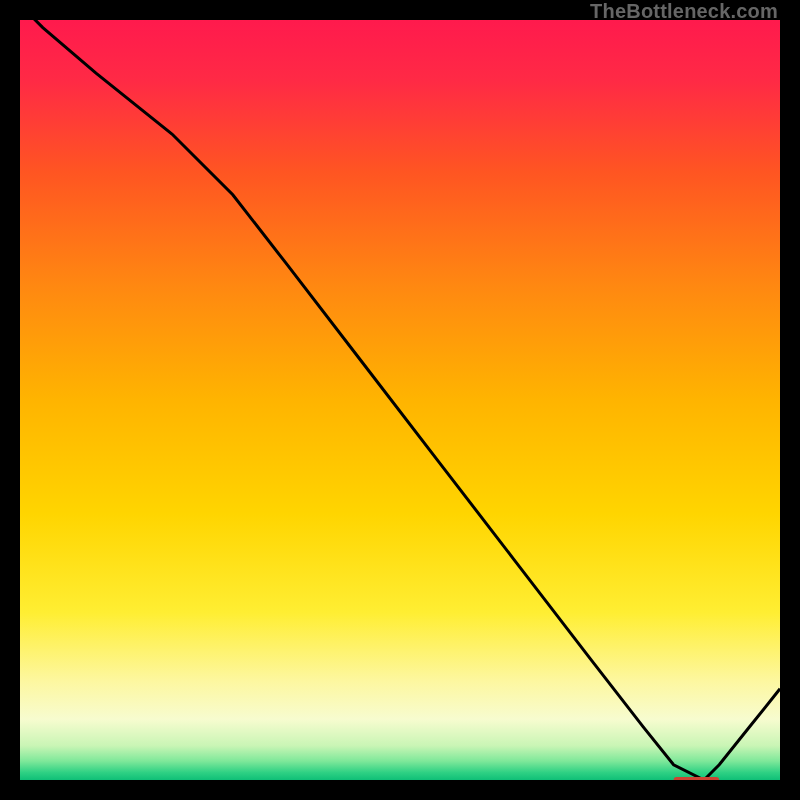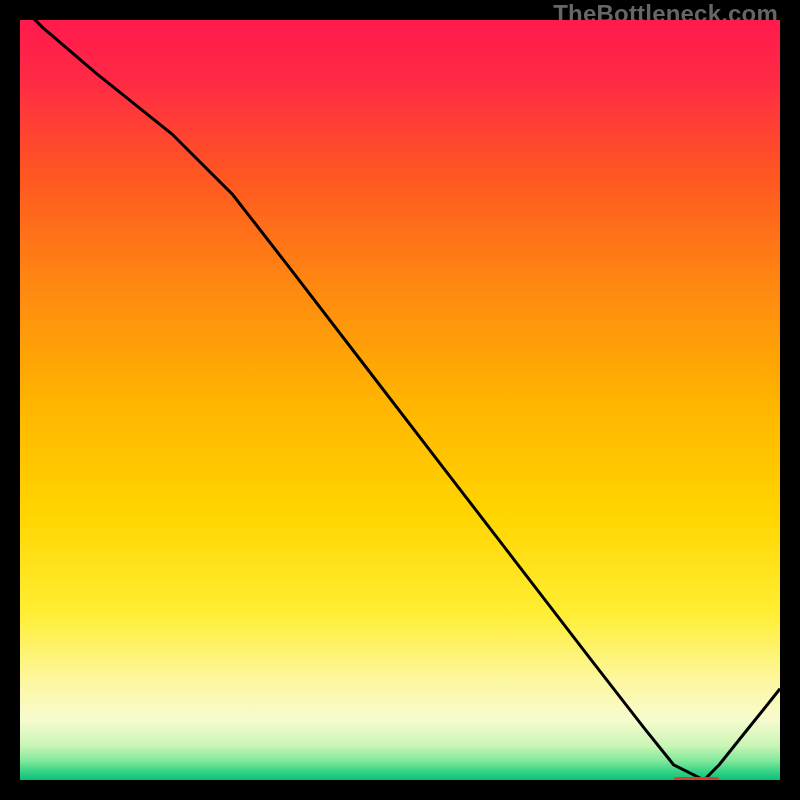--- a/index.html
+++ b/index.html
@@ -18,21 +18,21 @@
     width: 760px;
     height: 760px;
     background: #000000;
     box-sizing: border-box;
   }
   .watermark {
     position: absolute;
     top: 0px;
     right: 22px;
     color: #666666;
-    font-size: 24px;
+    font-size: 20px;
     font-weight: 600;
     letter-spacing: 0.2px;
   }
   svg {
     position: absolute;
     left: 20px;
     top: 20px;
     width: 760px;
     height: 760px;
   }

